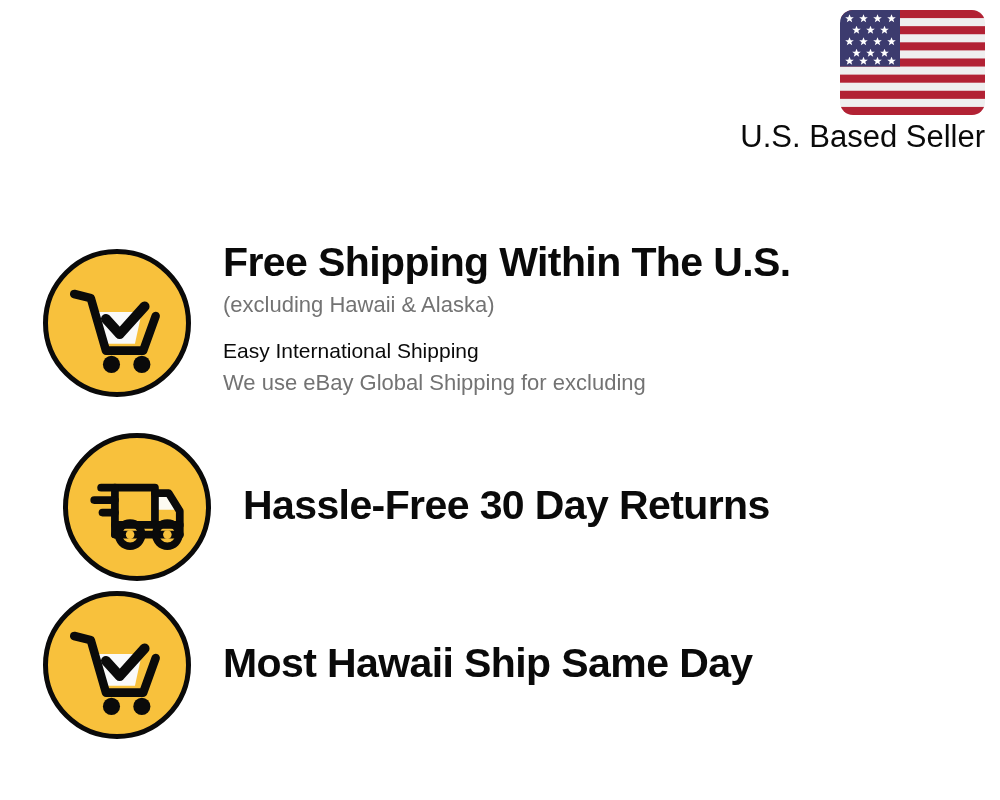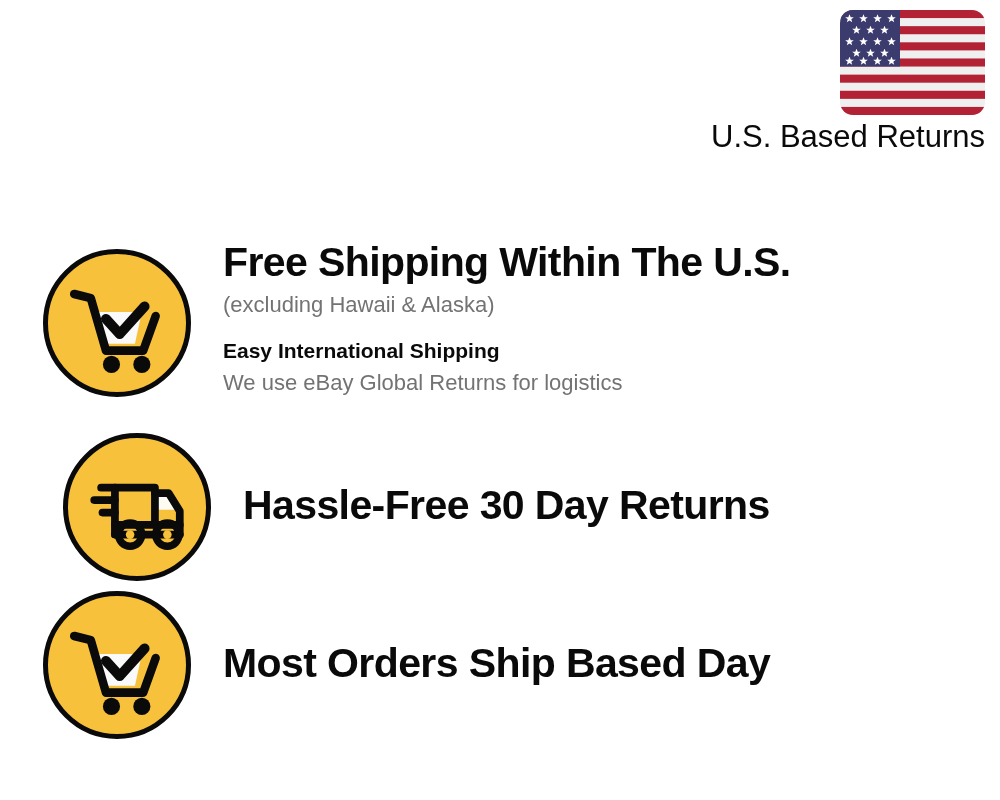--- a/index.html
+++ b/index.html
@@ -138,21 +138,21 @@
   .feature-sub {
     font-family: "Liberation Sans", sans-serif;
     font-weight: normal;
     font-size: 22px;
     line-height: 30px;
     white-space: nowrap;
     color: #737373;
   }
   .feature-sub-strong {
     font-family: "Liberation Sans", sans-serif;
-    font-weight: bold;
+    font-weight: normal;
     font-size: 21px;
     line-height: 30px;
     white-space: nowrap;
     color: #0a0a0a;
   }
 
   
   #row-free-shipping { top: 0px; height: 170px; }
   #row-free-shipping .feature-icon { top: 9px; }
   #row-free-shipping .feature-text { top: 0px; }
@@ -240,21 +240,21 @@
         <g transform="translate(37.5,51)">
           <polygon points="0,-4.3 1.25,-1.3 4.3,-1.3 1.8,0.7 2.7,3.8 0,1.9 -2.7,3.8 -1.8,0.7 -4.3,-1.3 -1.25,-1.3"></polygon>
         </g>
         <g transform="translate(51.5,51)">
           <polygon points="0,-4.3 1.25,-1.3 4.3,-1.3 1.8,0.7 2.7,3.8 0,1.9 -2.7,3.8 -1.8,0.7 -4.3,-1.3 -1.25,-1.3"></polygon>
         </g>
       </g>
     </svg>
   </div>
 
-  <div id="seller-note">U.S. Based Returns</div>
+  <div id="seller-note">U.S. Based Seller</div>
 </div>
 
 <div id="features">
 
   <div class="feature-row" id="row-free-shipping">
     <div class="feature-icon">
       <svg viewBox="0 0 100 100" aria-hidden="true">
         <polygon points="36,42 68,42 63,65 41,65" fill="#FAFAFA"></polygon>
         <g fill="none" stroke="#0A0A0A" stroke-width="6.2" stroke-linecap="round" stroke-linejoin="round">
           <polyline points="19,29 31,32 42,70 69,70 78,45"></polyline>
@@ -263,21 +263,21 @@
           <polyline points="42,47 52,58 70,38"></polyline>
         </g>
         <circle cx="46" cy="80" r="6.2" fill="#0A0A0A"></circle>
         <circle cx="68" cy="80" r="6.2" fill="#0A0A0A"></circle>
       </svg>
     </div>
     <div class="feature-text">
       <div class="feature-title">Free Shipping Within The U.S.</div>
       <div class="feature-sub excl">(excluding Hawaii &amp; Alaska)</div>
       <div class="feature-sub-strong">Easy International Shipping</div>
-      <div class="feature-sub ebay">We use eBay Global Returns for logistics</div>
+      <div class="feature-sub ebay">We use eBay Global Shipping for excluding</div>
     </div>
   </div>
 
   <div class="feature-row" id="row-returns">
     <div class="feature-icon">
       <svg viewBox="0 0 100 100" aria-hidden="true">
         <polygon points="63,40 73,40 79,52 63,52" fill="#FDFBF2"></polygon>
         <g fill="none" stroke="#0A0A0A" stroke-width="5.6" stroke-linecap="round" stroke-linejoin="round">
           <polyline points="34,36 63,36 63,63 34,63 34,36"></polyline>
           <polyline points="63,40 73,40 81,53 81,63 63,63"></polyline>
@@ -309,17 +309,17 @@
           <polyline points="19,29 31,32 42,70 69,70 78,45"></polyline>
         </g>
         <g fill="none" stroke="#0A0A0A" stroke-width="7.2" stroke-linecap="round" stroke-linejoin="round">
           <polyline points="42,47 52,58 70,38"></polyline>
         </g>
         <circle cx="46" cy="80" r="6.2" fill="#0A0A0A"></circle>
         <circle cx="68" cy="80" r="6.2" fill="#0A0A0A"></circle>
       </svg>
     </div>
     <div class="feature-text">
-      <div class="feature-title">Most Orders Ship Based Day</div>
+      <div class="feature-title">Most Hawaii Ship Same Day</div>
     </div>
   </div>
 
 </div>
 
 </body></html>

